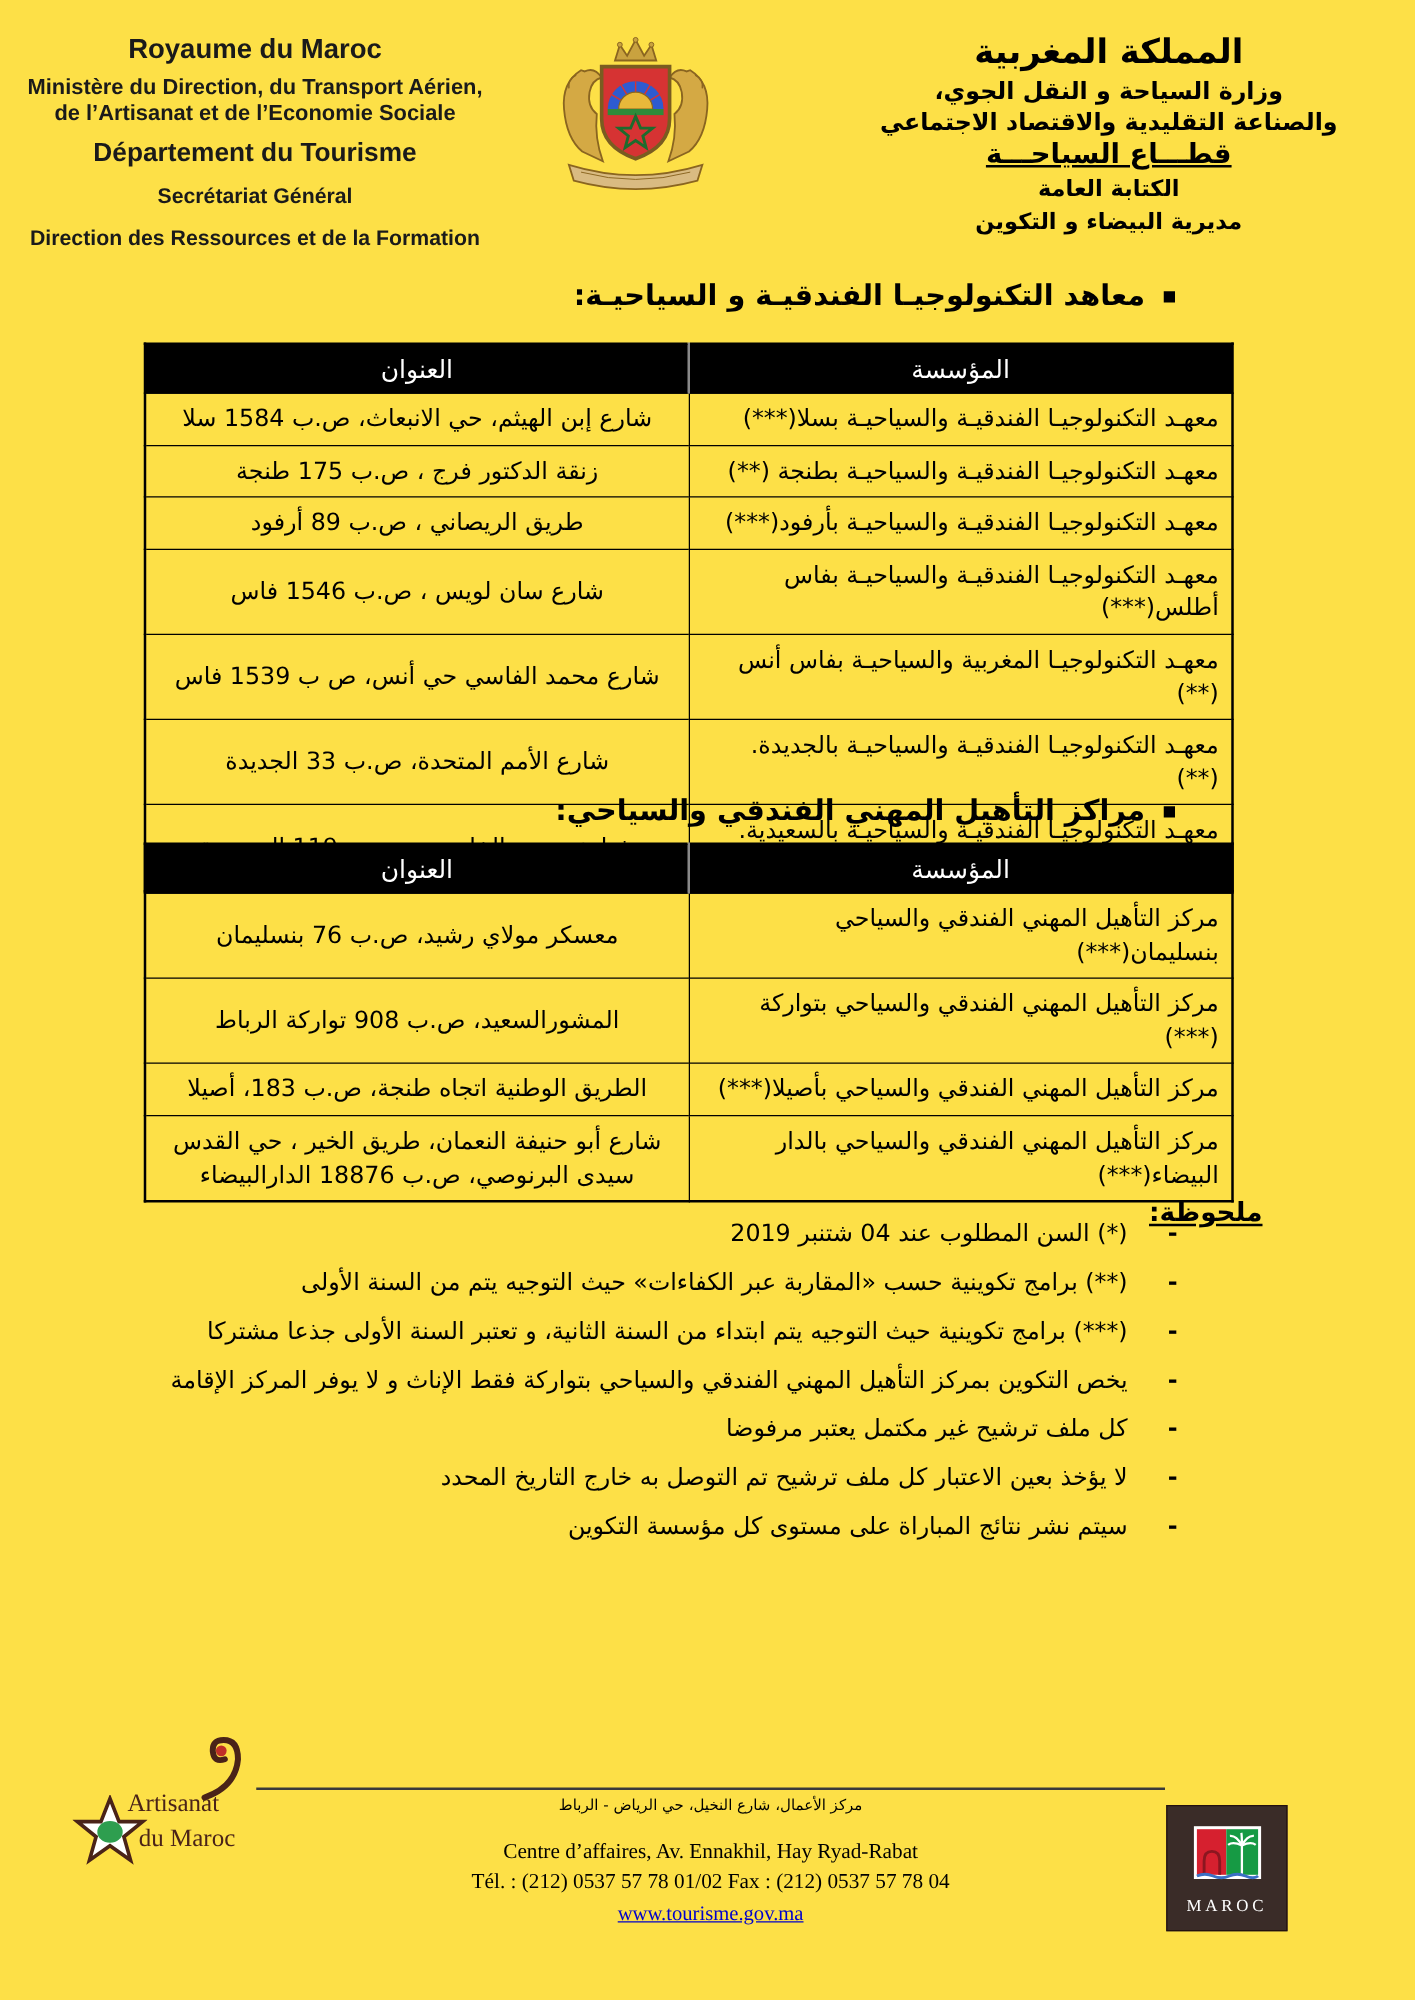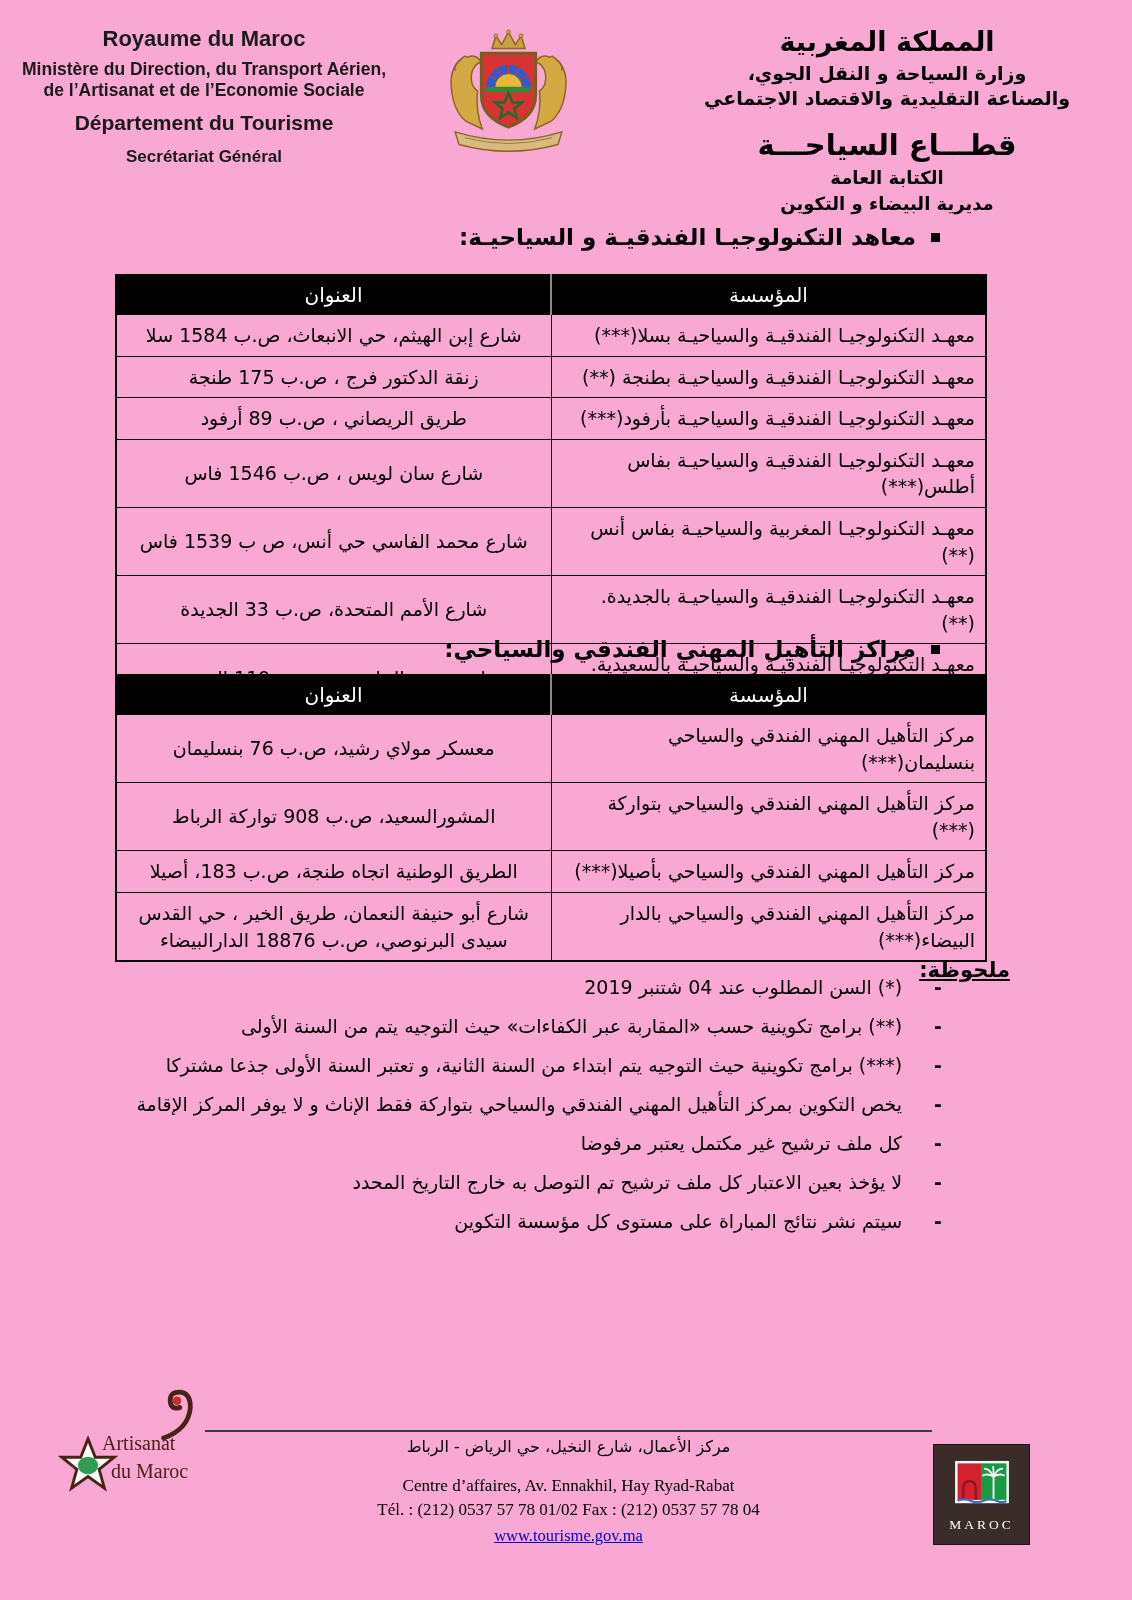--- a/index.html
+++ b/index.html
@@ -1,39 +1,39 @@
 <!DOCTYPE html>
 <html><head>
 <meta charset="utf-8">
 <style>
   html,body{margin:0;padding:0;background:#888;}
   .page{
     position:relative;
     width:1132px;height:1600px;
     margin:0 auto;
-    background:#f9a8d4;
+    background:#fde047;
     font-family:"DejaVu Sans", sans-serif;
     color:#000;
     overflow:hidden;
   }
   
   .hdr{position:absolute;top:26px;left:0;right:0;display:flex;}
   .hdr-fr{width:402px;text-align:center;font-family:"Liberation Sans",sans-serif;font-weight:bold;color:#1a1a1a;padding-left:6px;box-sizing:border-box;}
   .fr1{font-size:22px;margin-bottom:7px;}
   .fr2{font-size:17.5px;}
   .fr3{font-size:17.5px;}
   .fr4{font-size:21px;margin-top:10px;}
   .fr5{font-size:17px;margin-top:12px;}
   .fr6{font-size:17px;margin-top:14px;}
   .hdr-crest{width:212px;text-align:center;padding-top:0;}
   .hdr-ar{flex:1;text-align:center;direction:rtl;font-weight:bold;padding-left:28px;box-sizing:border-box;}
   .ar1{font-size:27px;margin-bottom:5px;}
   .ar2{font-size:19px;margin-bottom:3px;}
   .ar3{font-size:19px;}
-  .ar4{font-size:29px;margin-top:19px;}
+  .ar4{font-size:22px;text-decoration:underline;margin-top:2px;}
   .ar5{font-size:18px;margin-top:5px;}
   .ar6{font-size:18px;margin-top:5px;}
 
   
   .sec-title{position:absolute;right:192px;direction:rtl;display:flex;align-items:center;gap:15px;font-weight:bold;font-size:23px;}
   .bullet{width:9px;height:9px;background:#000;display:inline-block;flex:0 0 auto;}
   #sec1-title{top:224px;}
   #sec2-title{top:636px;}
 
   
@@ -48,21 +48,21 @@
 
   
   .note-heading{position:absolute;top:930px;right:122px;direction:rtl;font-weight:bold;font-size:21px;text-decoration:underline;margin-top:28px;}
   .notes{position:absolute;top:976px;right:190px;left:70px;direction:rtl;font-size:19px;display:flex;flex-direction:column;gap:17px;}
   .note{display:flex;gap:32px;align-items:baseline;}
   .note .dash{flex:0 0 auto;font-weight:bold;}
 
   
   .foot-rule{position:absolute;top:1430px;left:205px;width:727px;border-top:2px solid #3a3a3a;}
   .foot-center{position:absolute;top:1437px;left:205px;width:727px;text-align:center;}
-  .fc-ar{font-size:16px;direction:rtl;}
+  .fc-ar{font-size:12px;direction:rtl;}
   .fc-fr{font-size:17px;font-family:"Liberation Serif",serif;margin-top:20px;}
   .fc-tel{font-size:17px;font-family:"Liberation Serif",serif;margin-top:4px;}
   .fc-link{font-size:16.5px;margin-top:6px;}
   .fc-link a{color:#0000cc;text-decoration:underline;font-family:"Liberation Serif",serif;cursor:pointer;}
 
   .artisanat{position:absolute;top:1386px;left:58px;width:140px;height:128px;}
   .artisanat .a-star{position:absolute;left:0;top:50px;}
   .artisanat .a-orn{position:absolute;left:97px;top:0;}
   .artisanat .a-t1{position:absolute;left:44px;top:46px;font-family:"Liberation Serif",serif;font-size:20px;color:#4a2318;}
   .artisanat .a-t2{position:absolute;left:53px;top:74px;font-family:"Liberation Serif",serif;font-size:20px;color:#4a2318;}
@@ -76,20 +76,21 @@
 
 <div class="page">
 
   <div class="hdr">
     <div class="hdr-fr">
       <div class="fr1">Royaume du Maroc</div>
       <div class="fr2">Ministère du Direction, du Transport Aérien,</div>
       <div class="fr3">de l’Artisanat et de l’Economie Sociale</div>
       <div class="fr4">Département du Tourisme</div>
       <div class="fr5">Secrétariat Général</div>
+      <div class="fr6">Direction des Ressources et de la Formation</div>
     </div>
 
     <div class="hdr-crest">
       <svg viewBox="0 0 170 140" width="165" height="138" aria-hidden="true">
 
         <path d="M68 22 L72 9 L78 18 L85 5 L92 18 L98 9 L102 22 Z" fill="#c9a23f" stroke="#8a6520" stroke-width="1.5"></path>
         <circle cx="72" cy="9" r="2" fill="#c9a23f" stroke="#8a6520" stroke-width="0.8"></circle>
         <circle cx="85" cy="5" r="2" fill="#c9a23f" stroke="#8a6520" stroke-width="0.8"></circle>
         <circle cx="98" cy="9" r="2" fill="#c9a23f" stroke="#8a6520" stroke-width="0.8"></circle>
 

